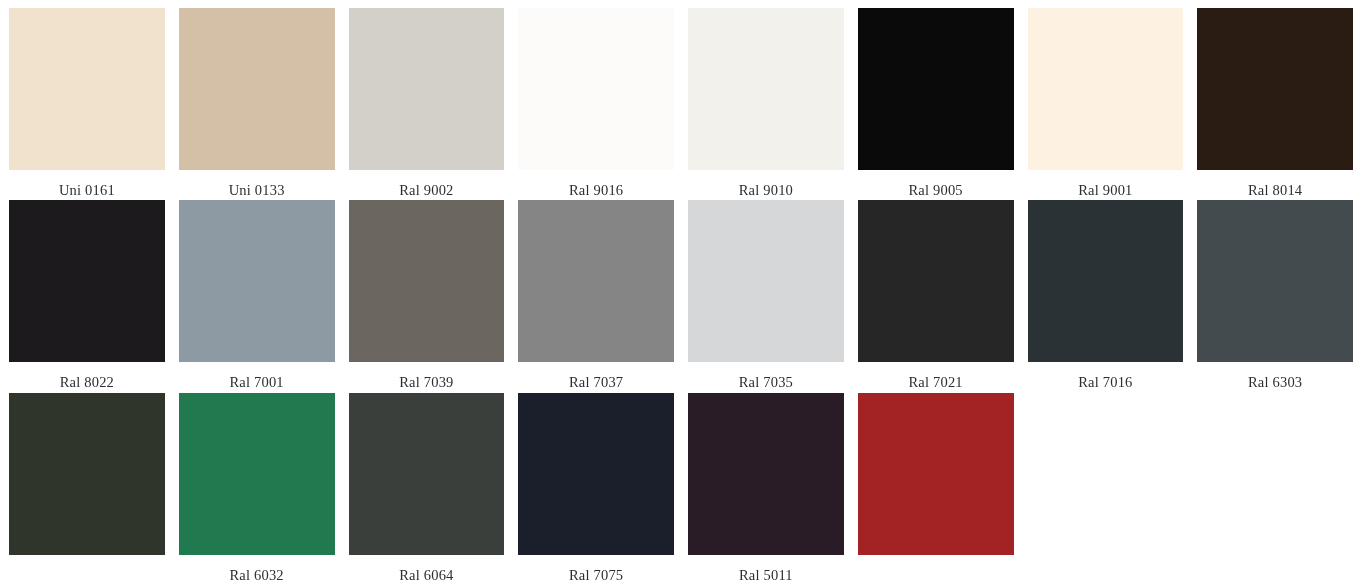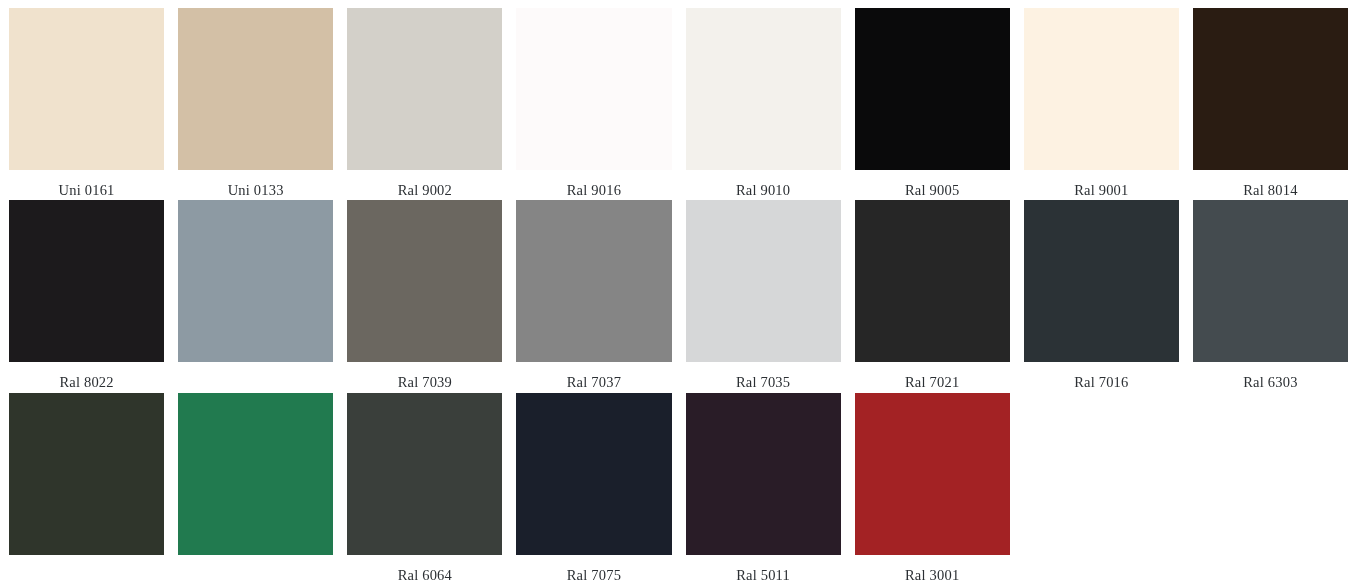--- a/index.html
+++ b/index.html
@@ -12,21 +12,21 @@
     width: 1367px;
     height: 585px;
     overflow: hidden;
     font-family: "Liberation Serif", "DejaVu Serif", serif;
   }
 
   #palette-grid {
     width: 1367px;
     height: 585px;
     box-sizing: border-box;
-    padding: 8px 19px 0 9px;
+    padding: 8px 14px 0 9px;
     display: grid;
     grid-template-columns: repeat(8, 1fr);
     grid-template-rows: repeat(3, 1fr);
     column-gap: 14px;
     row-gap: 0px;
   }
 
   .swatch-cell {
     display: flex;
     flex-direction: column;
@@ -110,20 +110,21 @@
     <div class="swatch-cell">
       <div class="swatch-chip" style="background-color: rgb(42, 28, 18);"></div>
       <div class="swatch-label">Ral 8014</div>
     </div>
     <div class="swatch-cell">
       <div class="swatch-chip" style="background-color: rgb(28, 26, 28);"></div>
       <div class="swatch-label">Ral 8022</div>
     </div>
     <div class="swatch-cell">
       <div class="swatch-chip" style="background-color: rgb(141, 154, 163);"></div>
+      <div class="swatch-label">Ral 7001</div>
     </div>
     <div class="swatch-cell">
       <div class="swatch-chip" style="background-color: rgb(107, 103, 96);"></div>
       <div class="swatch-label">Ral 7039</div>
     </div>
     <div class="swatch-cell">
       <div class="swatch-chip" style="background-color: rgb(133, 133, 133);"></div>
       <div class="swatch-label">Ral 7037</div>
     </div>
     <div class="swatch-cell">
@@ -140,30 +141,30 @@
     </div>
     <div class="swatch-cell">
       <div class="swatch-chip" style="background-color: rgb(68, 75, 79);"></div>
       <div class="swatch-label">Ral 6303</div>
     </div>
     <div class="swatch-cell">
       <div class="swatch-chip" style="background-color: rgb(47, 53, 43);"></div>
     </div>
     <div class="swatch-cell">
       <div class="swatch-chip" style="background-color: rgb(33, 122, 79);"></div>
+      <div class="swatch-label">Ral 6032</div>
     </div>
     <div class="swatch-cell">
       <div class="swatch-chip" style="background-color: rgb(58, 63, 59);"></div>
       <div class="swatch-label">Ral 6064</div>
     </div>
     <div class="swatch-cell">
       <div class="swatch-chip" style="background-color: rgb(26, 31, 43);"></div>
       <div class="swatch-label">Ral 7075</div>
     </div>
     <div class="swatch-cell">
       <div class="swatch-chip" style="background-color: rgb(41, 28, 39);"></div>
       <div class="swatch-label">Ral 5011</div>
     </div>
     <div class="swatch-cell">
       <div class="swatch-chip" style="background-color: rgb(163, 34, 36);"></div>
-      <div class="swatch-label">Ral 3001</div>
     </div>
   </div>
 
 </body></html>

